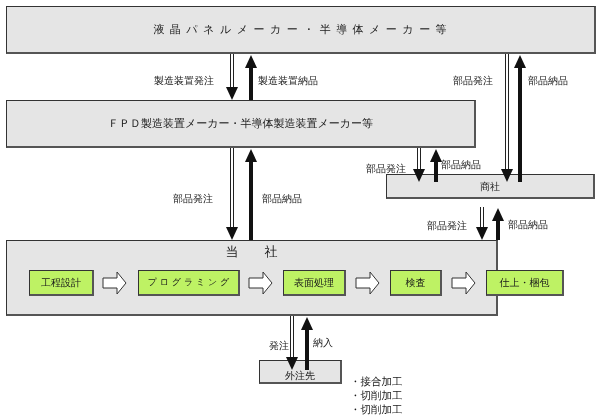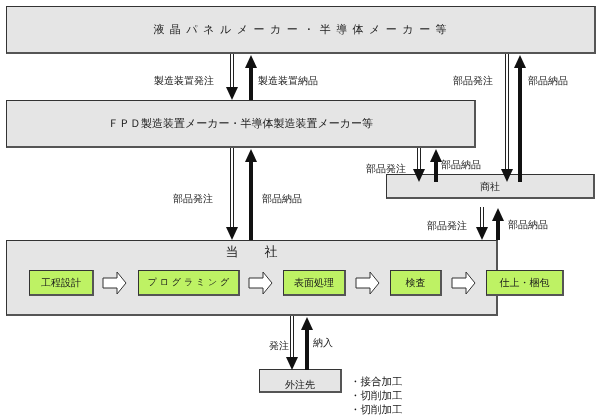--- a/index.html
+++ b/index.html
@@ -35,21 +35,21 @@
 <div class="box" style="left:6px; top:240px; width:492px; height:76px;">
   <div class="box-label" style="top:2px; font-size:13px;">当　　社</div>
 </div>
 
 <div class="proc" style="left:29px; top:270px; width:65px;">工程設計</div>
 <div class="proc" style="left:138px; top:270px; width:102px; font-size:9px;">プ ロ グ ラ ミ ン グ</div>
 <div class="proc" style="left:283px; top:270px; width:63px;">表面処理</div>
 <div class="proc" style="left:390px; top:270px; width:52px;">検査</div>
 <div class="proc" style="left:486px; top:270px; width:78px;">仕上・梱包</div>
 
-<div class="box" style="left:259px; top:369px; width:83px; height:24px;">
+<div class="box" style="left:259px; top:360px; width:83px; height:24px;">
   <div class="box-label small" style="top:8px;">外注先</div>
 </div>
 
 <div class="bullets">
   <div>・接合加工</div>
   <div>・切削加工</div>
   <div>・切削加工</div>
 </div>
 
 <svg class="arrows" width="600" height="419">

